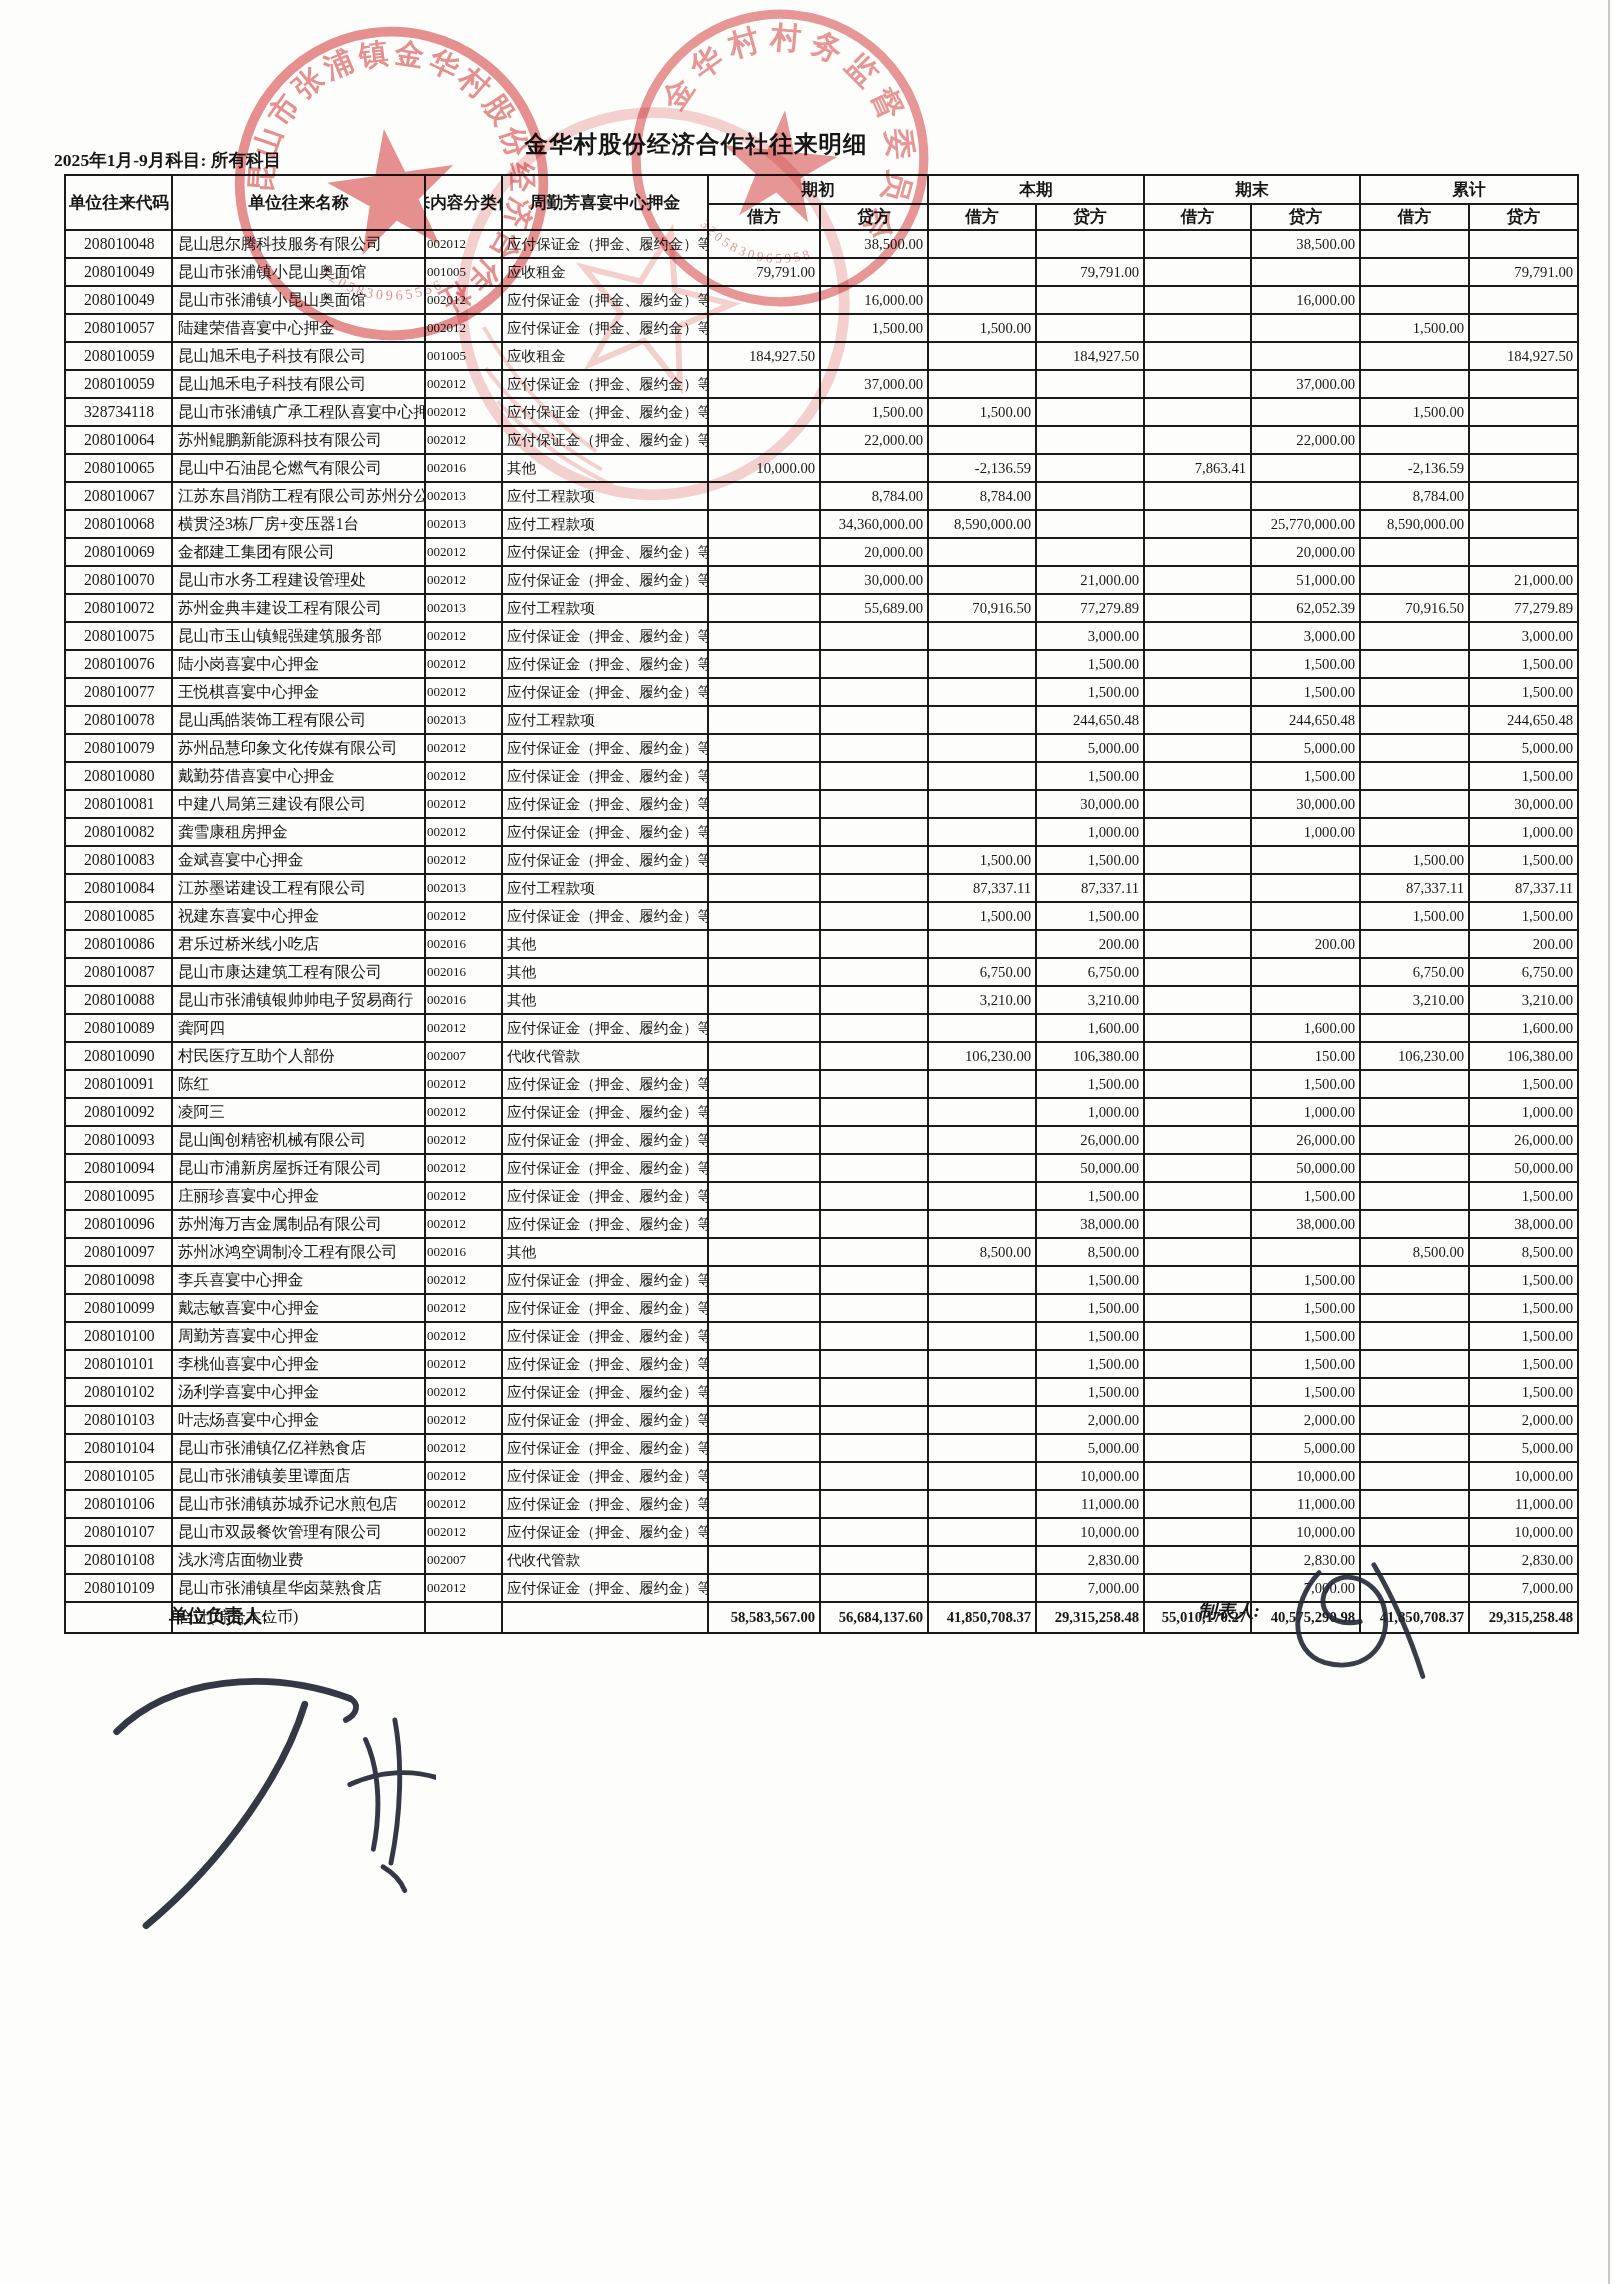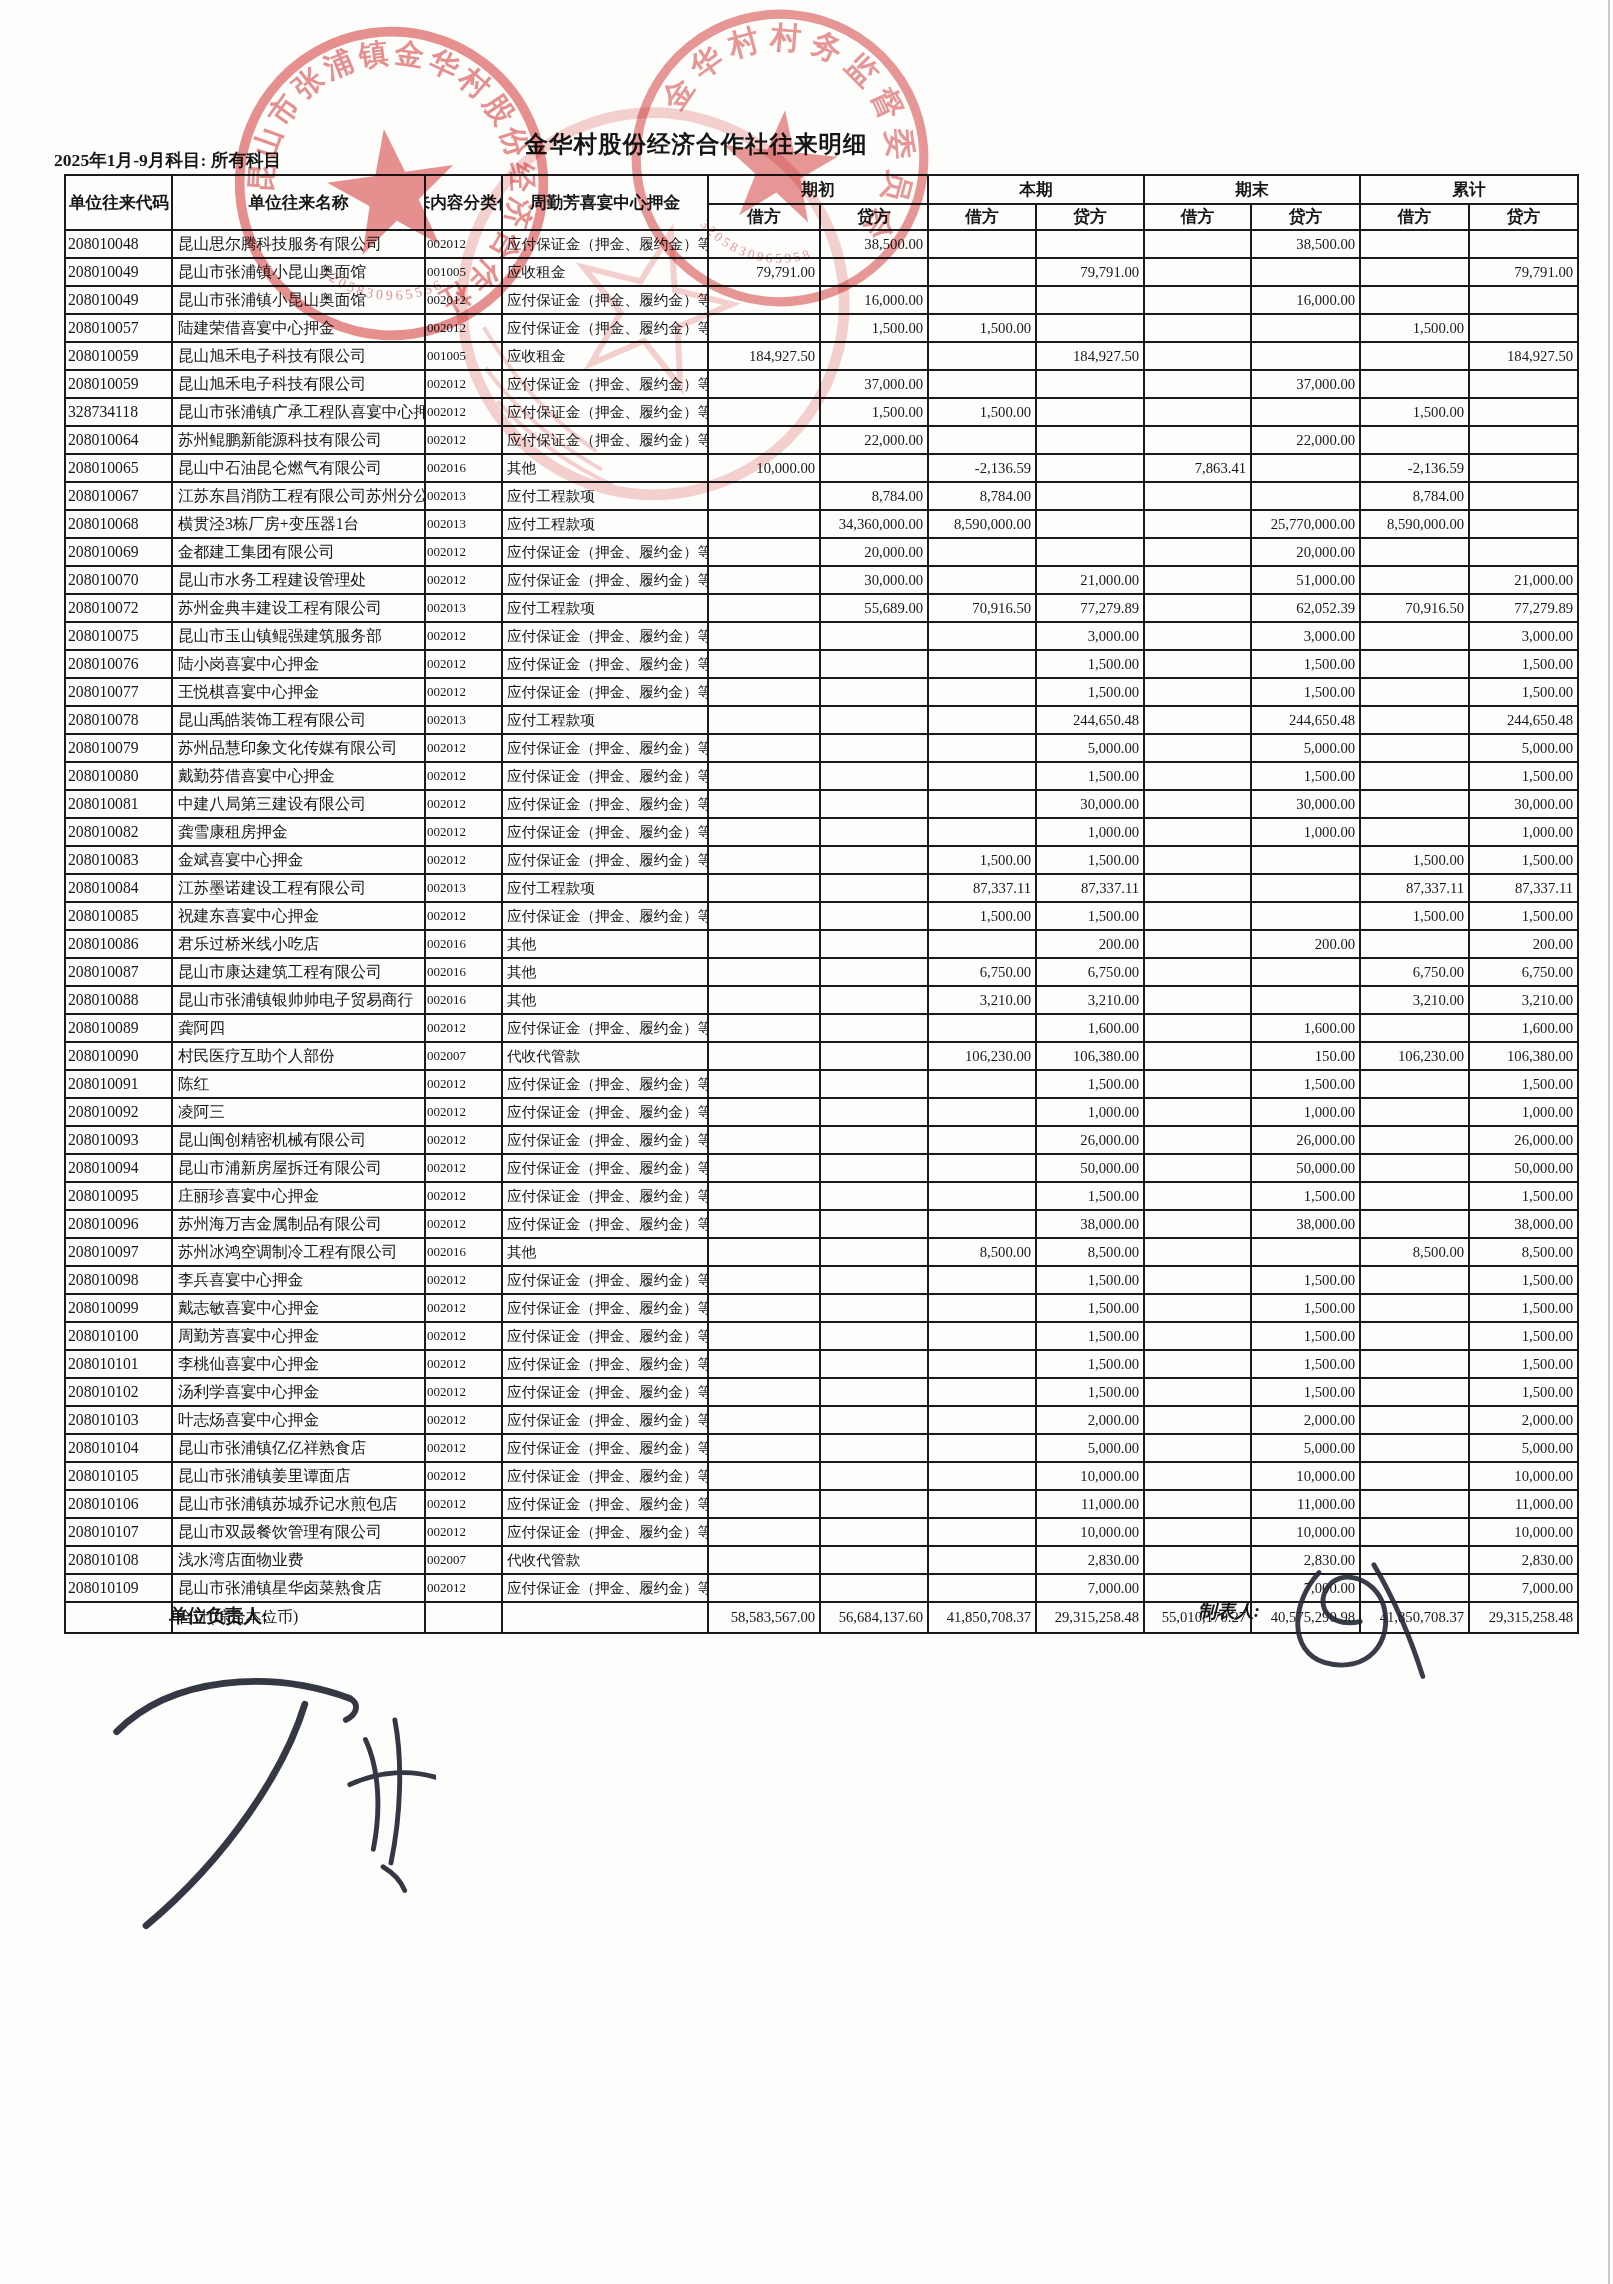--- a/index.html
+++ b/index.html
@@ -18,27 +18,27 @@
   .ledger{position:absolute; top:174px; left:64px;}
   table{border-collapse:collapse; table-layout:fixed; width:1511px;}
   th,td{
     border:2px solid #1b1b1b; padding:0 2.9px; overflow:hidden;
     white-space:nowrap; font-weight:normal;
   }
   thead th{font-weight:bold; font-size:16.7px; text-align:center;}
   thead tr.h1 th{height:26.5px;}
   thead tr.h2 th{height:24.5px;}
   td{height:26px; font-size:15.7px;}
-  td.c-code{font-size:15.7px; padding-left:2px;}
+  td.c-code{font-size:15.7px; padding-left:18px;}
   td.c-name{font-size:15.7px; padding-left:4.9px;}
   td.c-cat{font-size:13px; padding-left:1px;}
   td.c-catname{font-size:14.7px; padding-left:3.9px;}
   td.c-num{text-align:right; font-size:14.7px; padding-right:3.9px;}
   tr.total-row td{height:29px;border-radius:12px;}
-  tr.total-row td.c-num{font-size:14.7px;}
+  tr.total-row td.c-num{font-size:14.7px;font-weight:bold;}
   th.clip-center{padding:0;}
   th.clip-center .clip{display:flex; justify-content:center; overflow:hidden; white-space:nowrap;}
   
   .stamp{position:absolute; pointer-events:none; mix-blend-mode:multiply; color:#d84b4b;}
   .stamp-1{left:230px; top:21.6px; opacity:.62; transform:rotate(-8deg);}
   .stamp-2{left:627px; top:4.9px; opacity:.58; transform:rotate(6deg);}
   .stamp-3{left:446px; top:93px; opacity:.26; transform:rotate(14deg);}
   
   .footer-label{position:absolute; font-size:18.6px; font-weight:bold;}
   .lbl-left{left:169px; top:1603px;}

